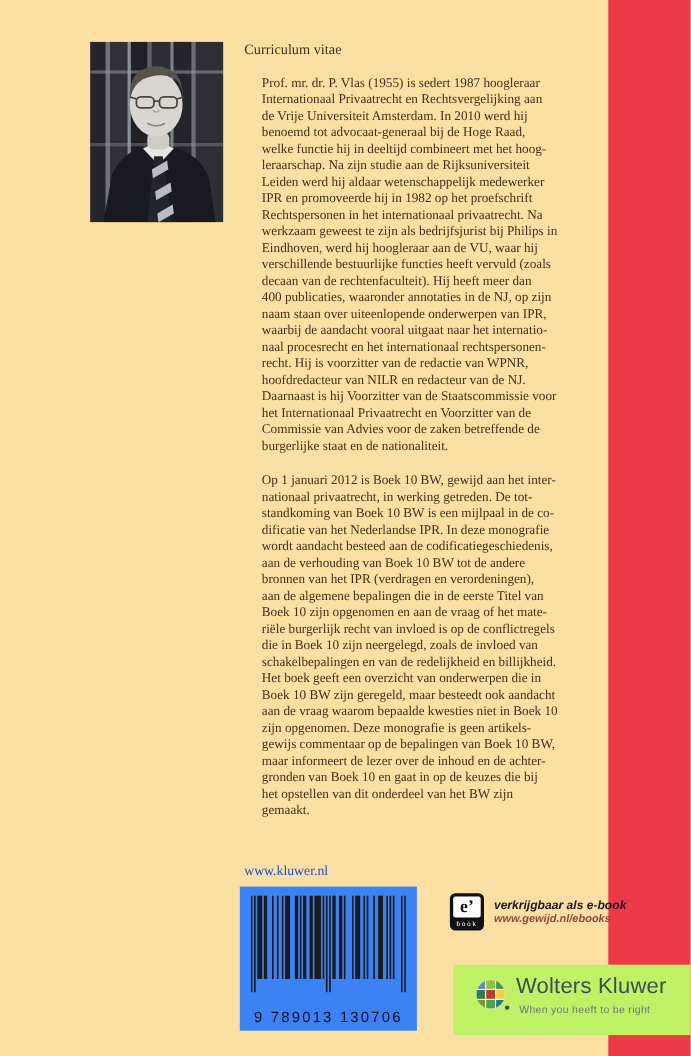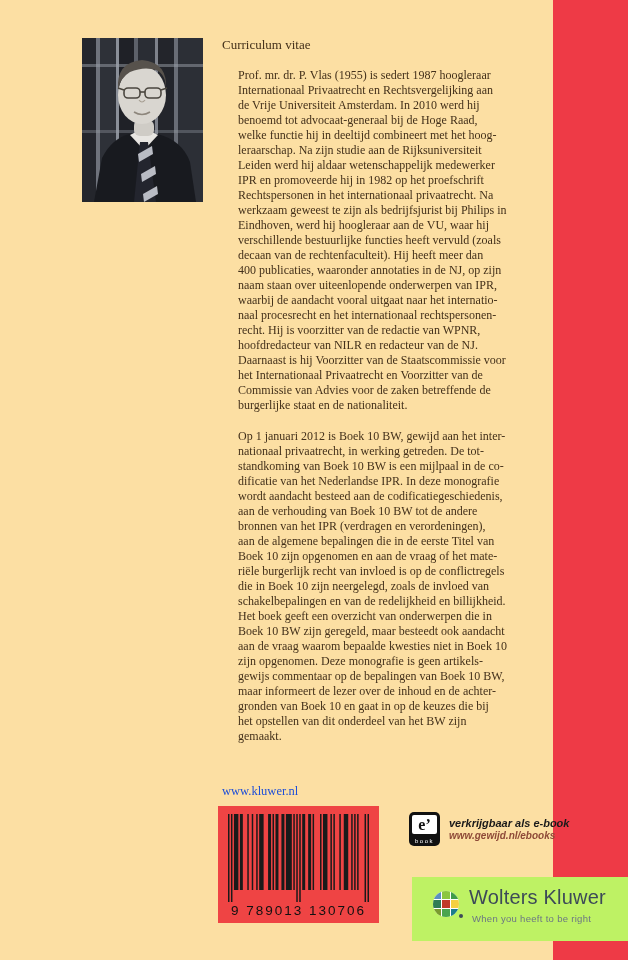--- a/index.html
+++ b/index.html
@@ -8,21 +8,21 @@
   .red-stripe{position:absolute;left:553px;top:0;width:75px;height:960px;background:#ee3a46;}
   
   .photo{position:absolute;left:82px;top:38px;width:121px;height:164px;}
   
   .text-col{position:absolute;left:222px;top:37px;width:318px;color:#43301a;font-size:12px;line-height:15px;}
   .text-col h3{margin:0;font-size:13px;line-height:15px;font-weight:normal;color:#43301a;}
   .text-col p{margin:16px;white-space:pre-line;}
   .sec2{margin-top:14px;}
   .site-url{position:absolute;left:222px;top:784px;font-size:12.5px;color:#1d4ed8;}
   
-  .barcode-box{position:absolute;left:218px;top:806px;width:161px;height:117px;background:#ef4444;}
+  .barcode-box{position:absolute;left:218px;top:806px;width:161px;height:131px;background:#3b82f6;}
   .barcode-box svg{position:absolute;left:10px;top:8px;}
   .barcode-num{position:absolute;left:0;right:0;bottom:5px;text-align:center;
     font-family:"Liberation Sans",sans-serif;font-size:13.5px;letter-spacing:2px;color:#111;}
   
   .ebook-badge{position:absolute;left:409px;top:812px;display:flex;align-items:flex-start;}
   .ebook-logo{position:relative;width:31px;height:34px;background:#111;border-radius:5px;flex:0 0 auto;}
   .ebook-logo .inner{position:absolute;left:3px;top:3px;right:3px;height:19px;background:#fff;border-radius:2px;
     display:flex;align-items:center;justify-content:center;}
   .ebook-logo .inner span{font-family:"Liberation Serif",serif;font-weight:bold;font-size:16px;line-height:16px;color:#111;}
   .ebook-logo .band{position:absolute;left:0;right:0;bottom:2px;text-align:center;

